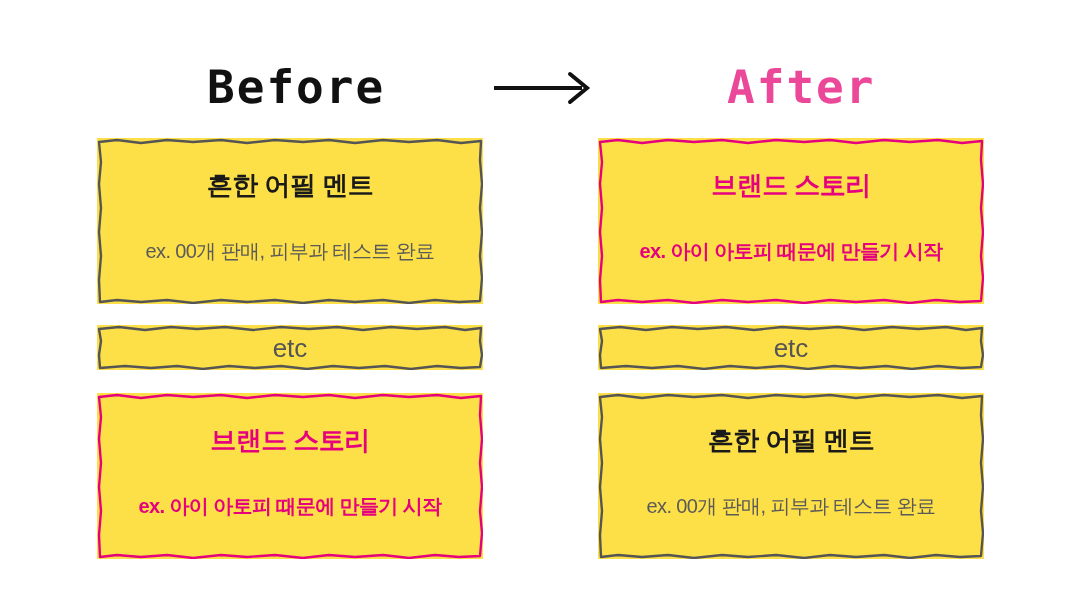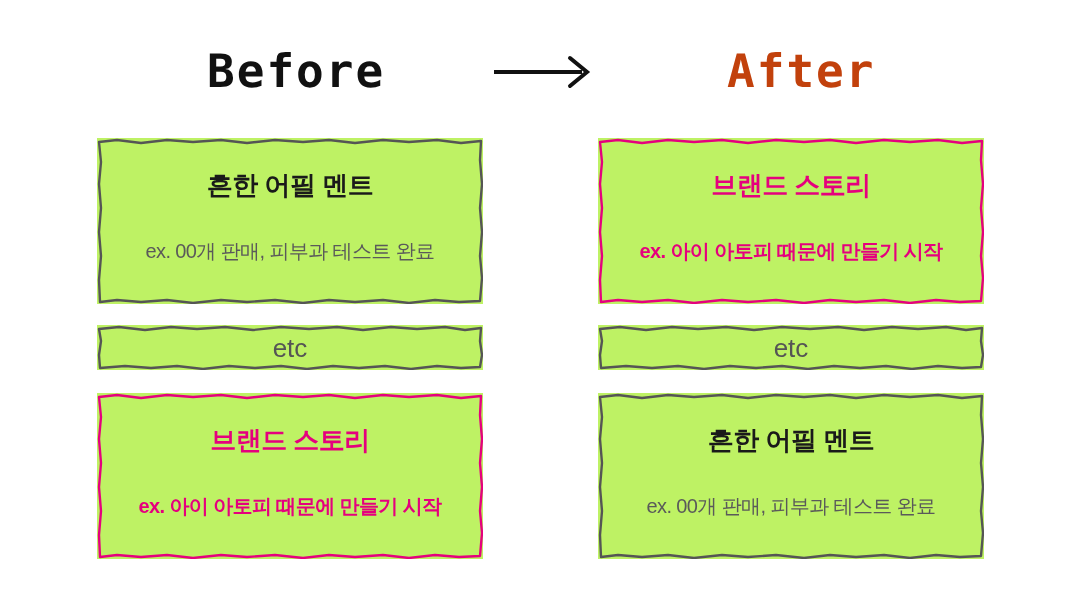--- a/index.html
+++ b/index.html
@@ -12,21 +12,21 @@
     height: 599px;
     background: #ffffff;
     font-family: "Liberation Sans", sans-serif;
     overflow: hidden;
     position: relative;
   }
 
   
   #headings {
     position: absolute;
-    top: 0;
+    top: 16px;
     left: 0;
     width: 1079px;
     height: 125px;
   }
 
   .pixel-heading {
     position: absolute;
     font-family: "DejaVu Sans Mono", "Liberation Mono", monospace;
     font-weight: 700;
     font-size: 46px;
@@ -41,21 +41,21 @@
 
   #heading-before {
     left: 207px;
     top: 48px;
     color: #111111;
   }
 
   #heading-after {
     left: 727px;
     top: 48px;
-    color: #c2410c;
+    color: #ec4899;
   }
 
   #arrow-wrap {
     position: absolute;
     left: 490px;
     top: 52px;
     width: 105px;
     height: 40px;
   }
 
@@ -66,21 +66,21 @@
     width: 386px;
   }
   #column-before { left: 97px; }
   #column-after  { left: 598px; }
 
   
   .card {
     position: relative;
     box-sizing: border-box;
     width: 386px;
-    background: #bef264;
+    background: #fde047;
     display: flex;
     flex-direction: column;
     align-items: center;
     justify-content: center;
   }
 
   .card .sketch-border {
     position: absolute;
     inset: 0;
     width: 100%;

